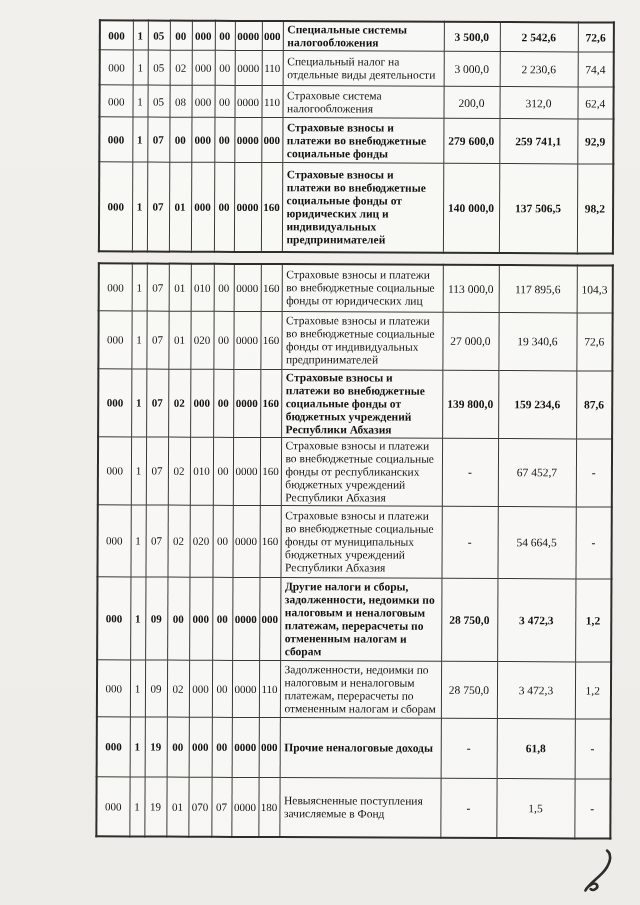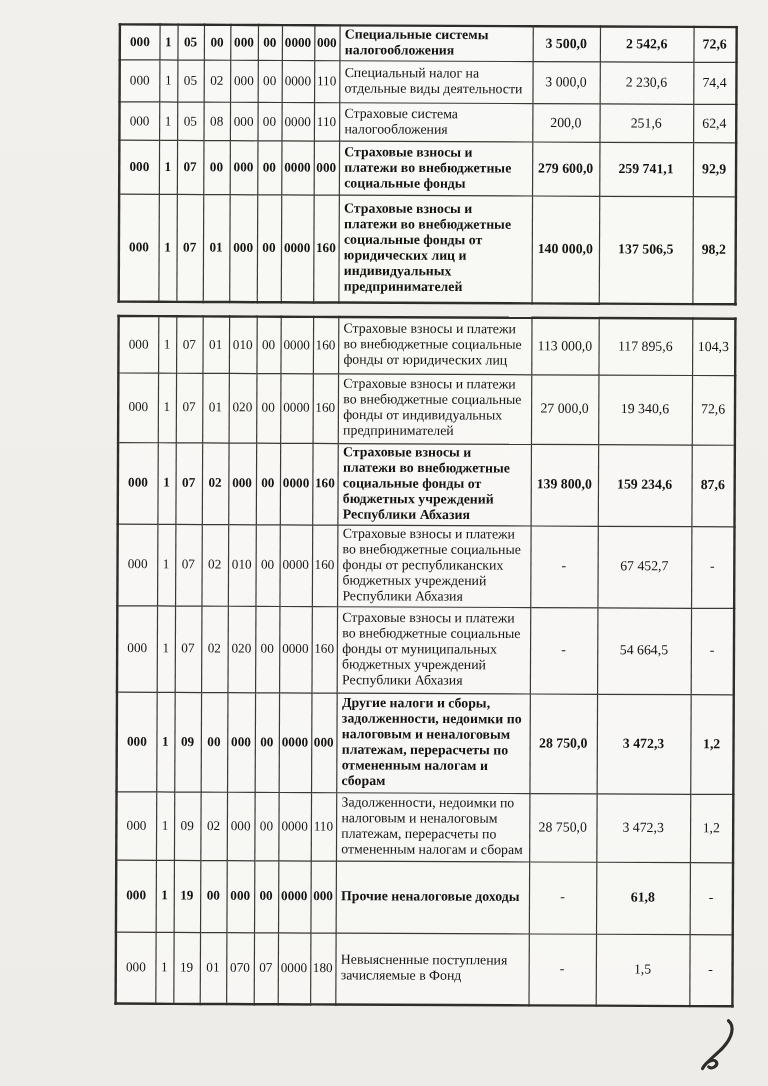--- a/index.html
+++ b/index.html
@@ -106,21 +106,21 @@
           <td class="code">000</td>
           <td class="code">1</td>
           <td class="code">05</td>
           <td class="code">08</td>
           <td class="code">000</td>
           <td class="code">00</td>
           <td class="code">0000</td>
           <td class="code">110</td>
           <td class="name">Страховые система налогообложения</td>
           <td class="num">200,0</td>
-          <td class="num">251,6</td>
+          <td class="num">312,0</td>
           <td class="num">62,4</td>
         </tr>
         <tr class="bold">
           <td class="code">000</td>
           <td class="code">1</td>
           <td class="code">07</td>
           <td class="code">00</td>
           <td class="code">000</td>
           <td class="code">00</td>
           <td class="code">0000</td>

